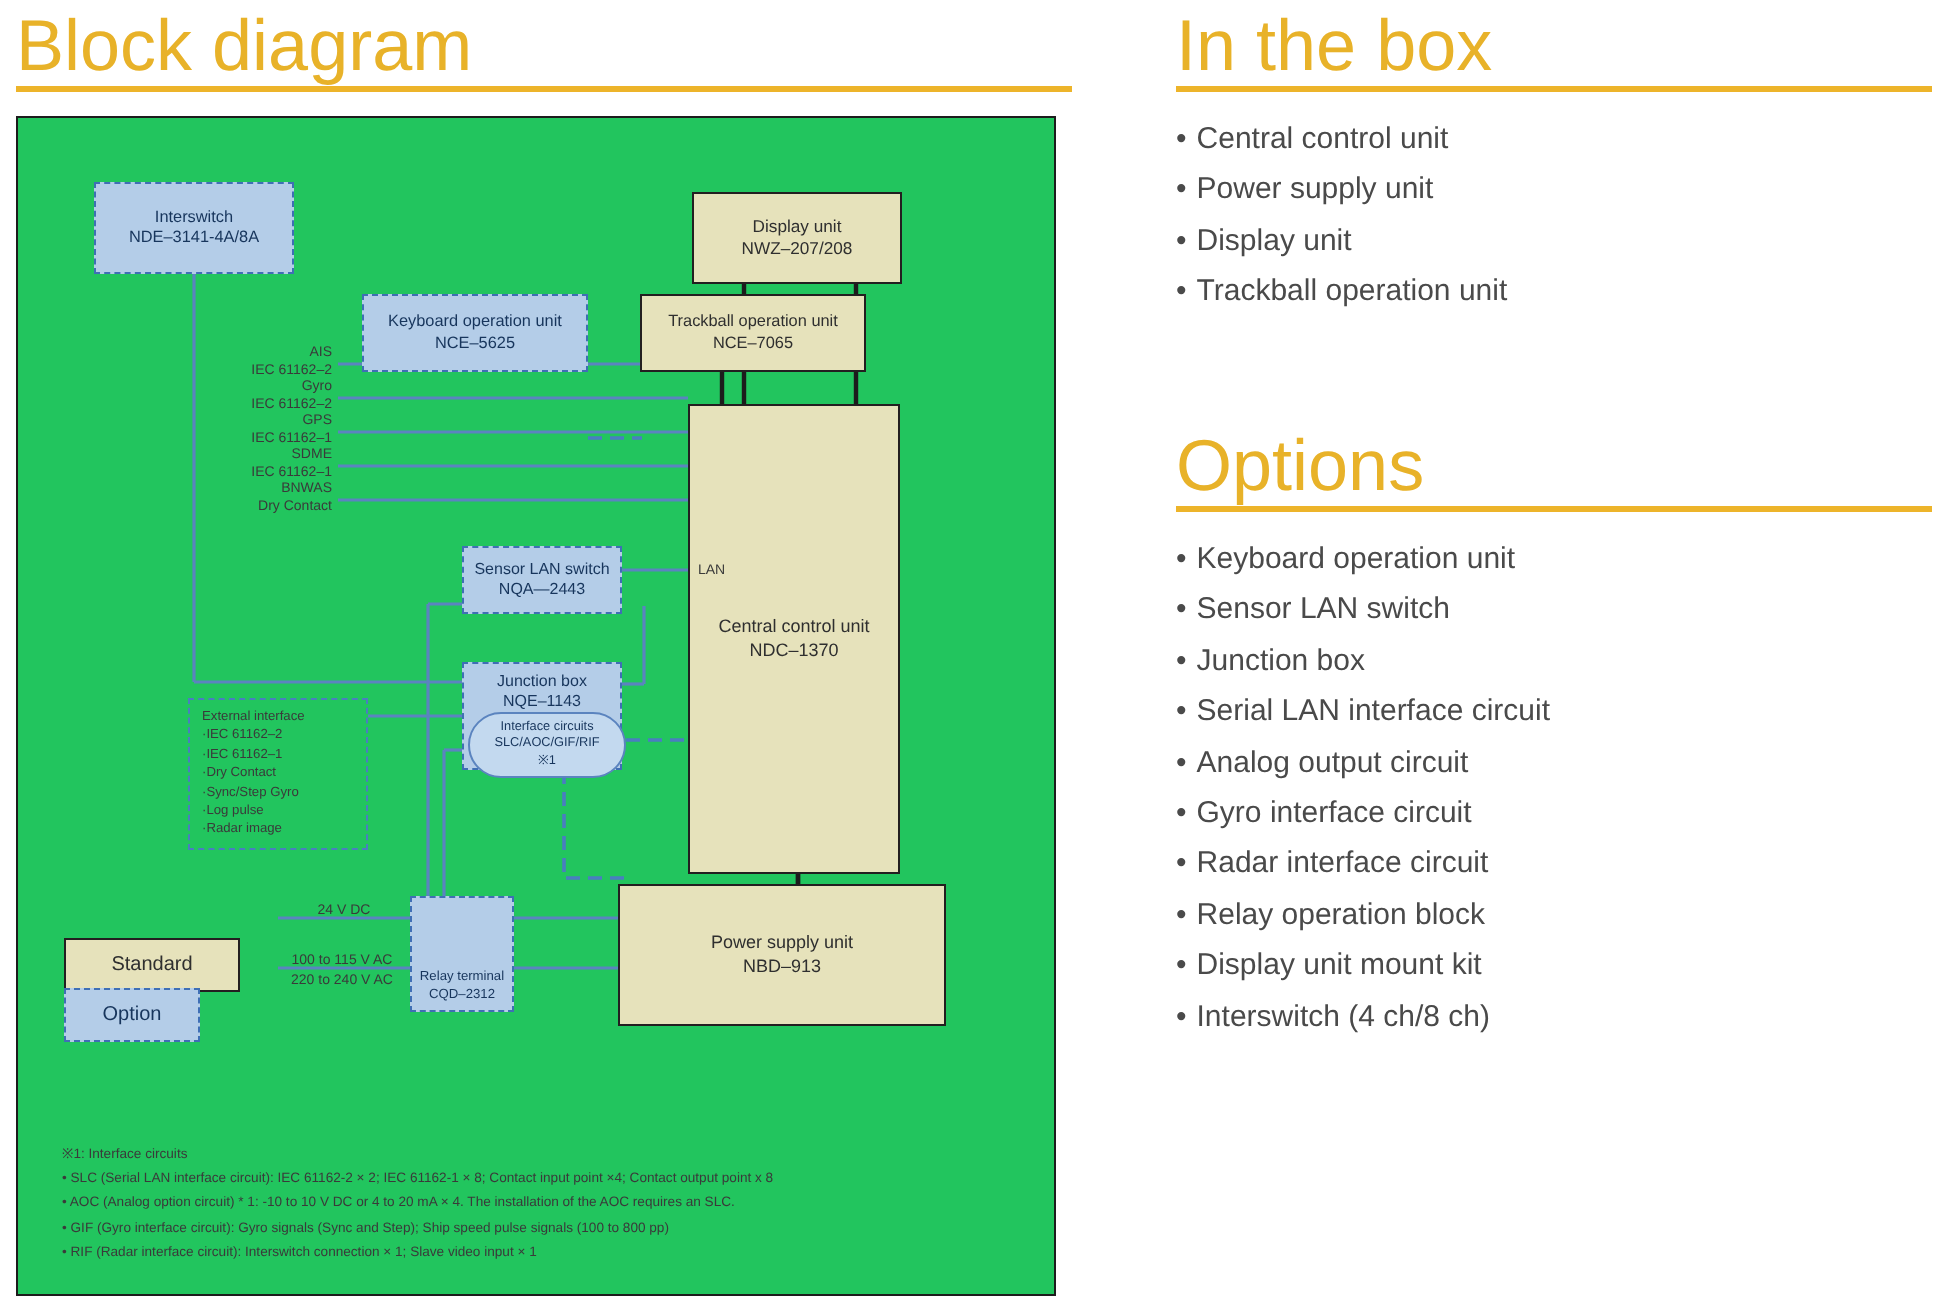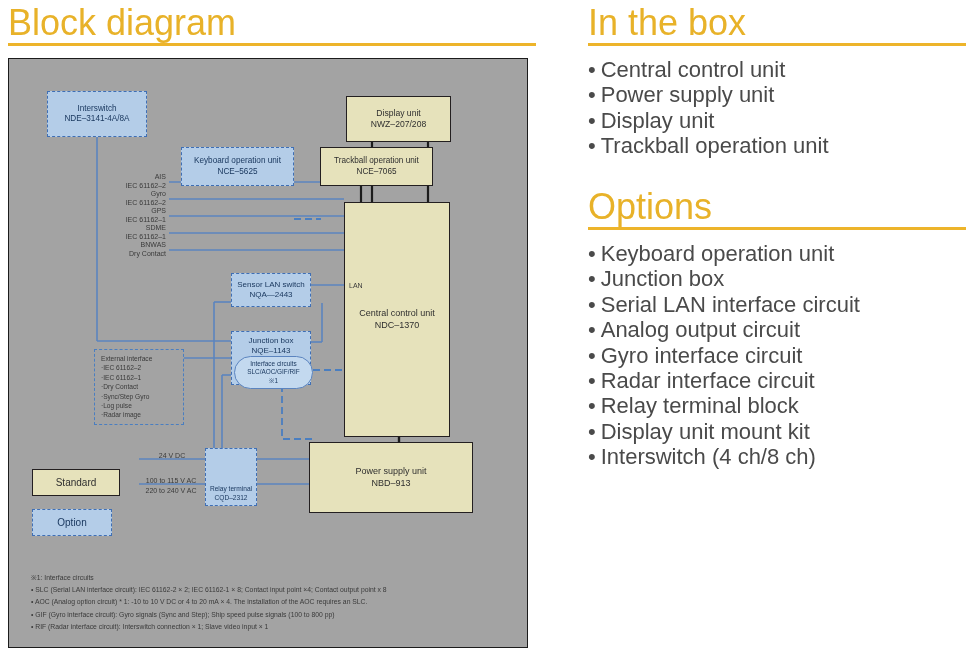--- a/index.html
+++ b/index.html
@@ -26,21 +26,21 @@
     background:#edb42a;
     margin-top:3px;
   }
 
   
   #left-col{position:absolute;left:8px;top:6px;width:528px;}
   #diagram-frame{
     position:absolute;left:8px;top:58px;
     width:520px;height:590px;
     border:1.5px solid #1c1c1c;
-    background:#a3a3a3;
+    background:#22c55e;
     box-sizing:border-box;
     overflow:hidden;
   }
   #diagram-canvas{position:absolute;left:0;top:0;width:517px;height:587px;}
 
   
   .blk{
     position:absolute;
     box-sizing:border-box;
     display:flex;
@@ -114,28 +114,28 @@
     position:absolute;left:22px;top:513px;width:480px;z-index:6;
   }
   #footnotes .fn-head{font-size:6.8px;line-height:12px;color:#3a3a3a;}
   #footnotes .fn{font-size:6.8px;line-height:12.4px;color:#3a3a3a;white-space:nowrap;}
 
   
   #right-col{position:absolute;left:588px;top:6px;width:378px;}
   .panel{margin-bottom:0;}
   .panel ul{list-style:none;margin:0;padding:0;}
   .panel li{
-    font-size:22px;
+    font-size:15px;
     line-height:25.4px;
     color:#4a4a4a;
     white-space:nowrap;
   }
   .panel li .bullet{color:#4a4a4a;margin-right:5px;}
   #in-the-box-panel{position:absolute;left:0;top:0;width:378px;}
-  #options-panel{position:absolute;left:0;top:184px;width:378px;}
+  #options-panel{position:absolute;left:0;top:210px;width:378px;}
   .panel .list{margin-top:11px;}
 </style>
 </head>
 <body>
 
 <div class="page">
 
   <div id="left-col">
     <div class="sect-title">Block diagram</div>
     <div class="sect-rule"></div>
@@ -283,21 +283,21 @@
         </ul>
       </div>
 
       <div class="lbl c" style="left:130px;top:392px;width:66px;">24 V DC</div>
       <div class="lbl c" style="left:128px;top:417px;width:68px;">100 to 115 V AC</div>
       <div class="lbl c" style="left:128px;top:427px;width:68px;">220 to 240 V AC</div>
 
       <div class="legend-box std" style="left:23px;top:410px;width:88px;height:27px;">
         <span>Standard</span>
       </div>
-      <div class="legend-box opt" style="left:23px;top:450px;width:80px;height:27px;">
+      <div class="legend-box opt" style="left:23px;top:435px;width:68px;height:27px;">
         <span>Option</span>
       </div>
 
       <div id="footnotes">
         <div class="fn-head">※1: Interface circuits</div>
         <div class="fn">• SLC (Serial LAN interface circuit): IEC 61162-2 × 2; IEC 61162-1 × 8; Contact input point ×4; Contact output point x 8</div>
         <div class="fn">• AOC (Analog option circuit) * 1: -10 to 10 V DC or 4 to 20 mA × 4. The installation of the AOC requires an SLC.</div>
         <div class="fn">• GIF (Gyro interface circuit): Gyro signals (Sync and Step); Ship speed pulse signals (100 to 800 pp)</div>
         <div class="fn">• RIF (Radar interface circuit): Interswitch connection × 1; Slave video input × 1</div>
       </div>
@@ -316,26 +316,27 @@
         <li><span class="bullet">•</span><span>Display unit</span></li>
         <li><span class="bullet">•</span><span>Trackball operation unit</span></li>
       </ul>
     </div>
 
     <div class="panel" id="options-panel">
       <div class="sect-title">Options</div>
       <div class="sect-rule"></div>
       <ul class="list">
         <li><span class="bullet">•</span><span>Keyboard operation unit</span></li>
+        <li><span class="bullet">•</span><span>Sensor LAN switch</span></li>
         <li><span class="bullet">•</span><span>Junction box</span></li>
         <li><span class="bullet">•</span><span>Serial LAN interface circuit</span></li>
         <li><span class="bullet">•</span><span>Analog output circuit</span></li>
         <li><span class="bullet">•</span><span>Gyro interface circuit</span></li>
         <li><span class="bullet">•</span><span>Radar interface circuit</span></li>
-        <li><span class="bullet">•</span><span>Relay terminal block</span></li>
+        <li><span class="bullet">•</span><span>Relay operation block</span></li>
         <li><span class="bullet">•</span><span>Display unit mount kit</span></li>
         <li><span class="bullet">•</span><span>Interswitch (4 ch/8 ch)</span></li>
       </ul>
     </div>
 
   </div>
 
 </div>
 
 </body></html>

